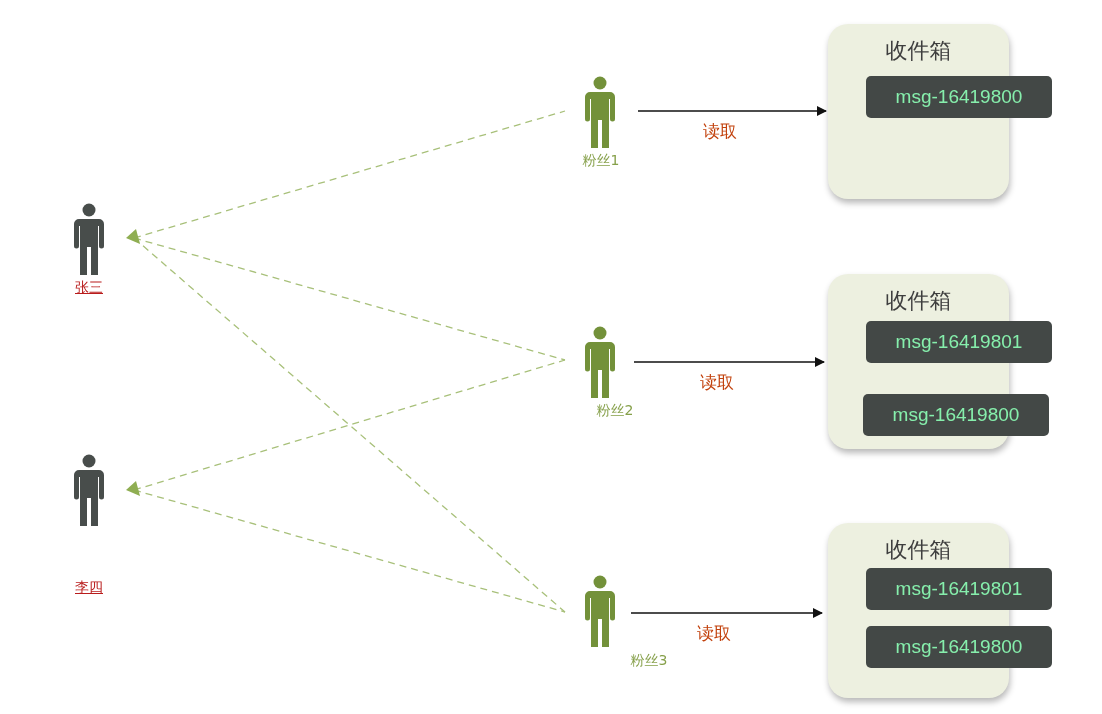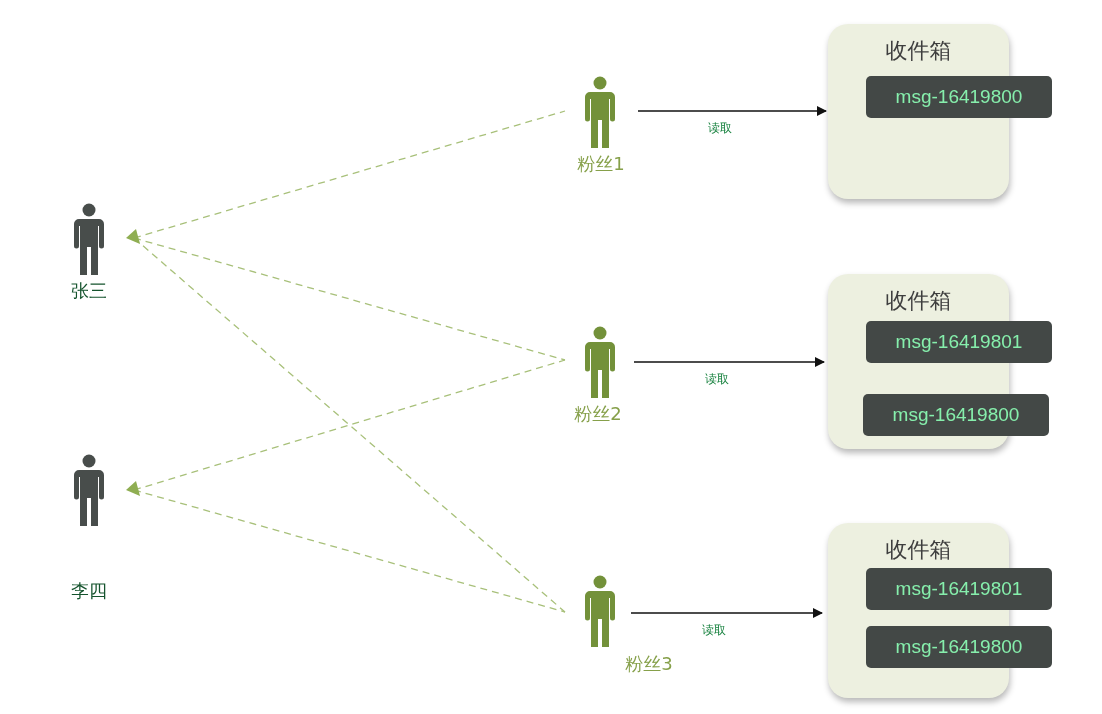--- a/index.html
+++ b/index.html
@@ -2,26 +2,26 @@
 <html><head>
   <meta charset="utf-8">
   <style>
     html, body { margin: 0; padding: 0; }
     body {
       width: 1102px; height: 714px; background: #ffffff; position: relative; overflow: hidden;
       font-family: "DejaVu Sans", "Liberation Sans", sans-serif;
     }
     #canvas { position: absolute; left: 0; top: 0; width: 1102px; height: 714px; }
     .label {
-      position: absolute; font-size: 18px; text-align: center; white-space: nowrap;
+      position: absolute; font-size: 14px; text-align: center; white-space: nowrap;
       transform: translateX(-50%);
     }
-    .label.user { color: #14532d; }
+    .label.user { color: #b91c1c; text-decoration: underline; }
     .label.fan { color: #86a04a; }
-    .label.read { color: #15803d; font-size: 12px; }
+    .label.read { color: #c2410c; font-size: 17px; }
     .inbox {
       position: absolute; width: 181px; background: #edf0e0; border-radius: 20px;
       box-shadow: 1px 4px 6px rgba(0,0,0,0.28);
     }
     .inbox-title {
       position: absolute; left: 0; right: 0; top: 12px; text-align: center;
       font-size: 22px; color: #3e3e3e;
     }
     .msg {
       position: absolute; left: 18px; width: 186px; height: 42px; line-height: 42px;
@@ -65,21 +65,21 @@
     <line x1="638" y1="111" x2="826" y2="111" marker-end="url(#arrowhead)"></line>
     <line x1="634" y1="362" x2="824" y2="362" marker-end="url(#arrowhead)"></line>
     <line x1="631" y1="613" x2="822" y2="613" marker-end="url(#arrowhead)"></line>
   </g>
 </svg>
 
 <div class="label user" style="left:89px; top:279px;">张三</div>
 <div class="label user" style="left:89px; top:535px;margin-top:44px;">李四</div>
 
 <div class="label fan" style="left:601px; top:152px;">粉丝1</div>
-<div class="label fan" style="left:598px; top:402px;">粉丝2</div>
+<div class="label fan" style="left:615px; top:402px;">粉丝2</div>
 <div class="label fan" style="left:601px; top:652px;margin-left:48px;">粉丝3</div>
 
 <div class="label read" style="left:720px; top:120px;">读取</div>
 <div class="label read" style="left:717px; top:371px;">读取</div>
 <div class="label read" style="left:714px; top:622px;">读取</div>
 
 <div class="inbox" style="left:828px; top:24px; height:175px;">
   <div class="inbox-title">收件箱</div>
   <div class="msg" style="top:52px;">msg-16419800</div>
 </div>

